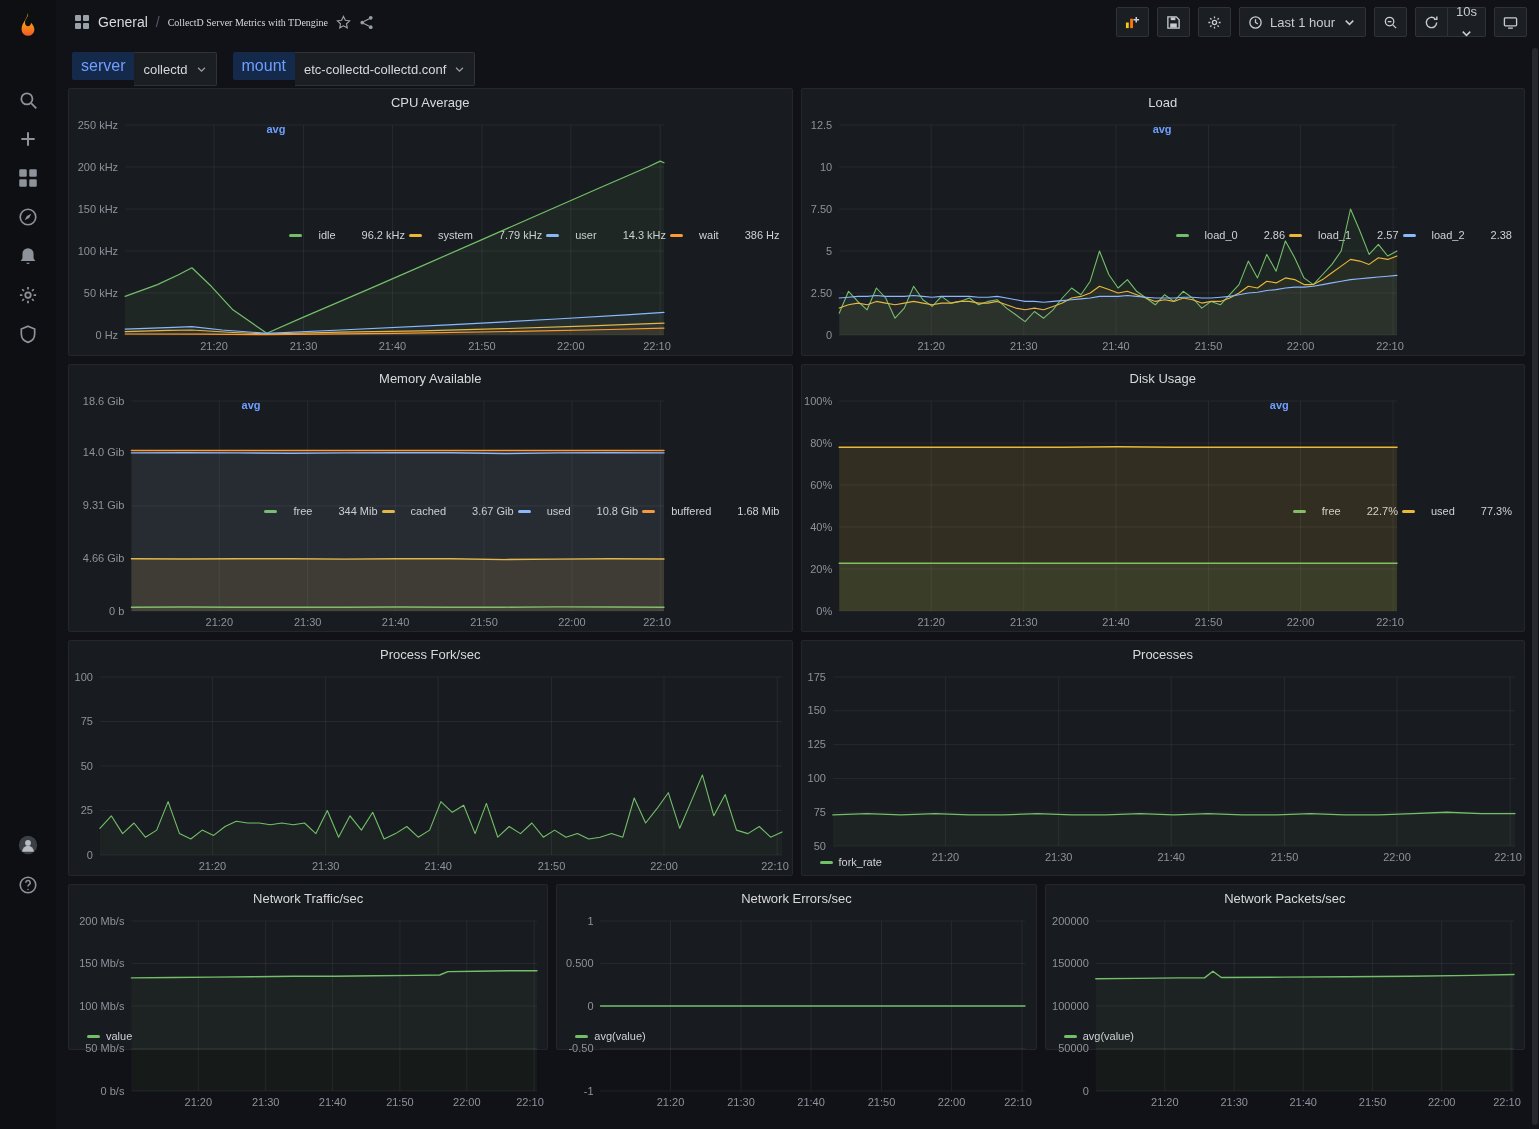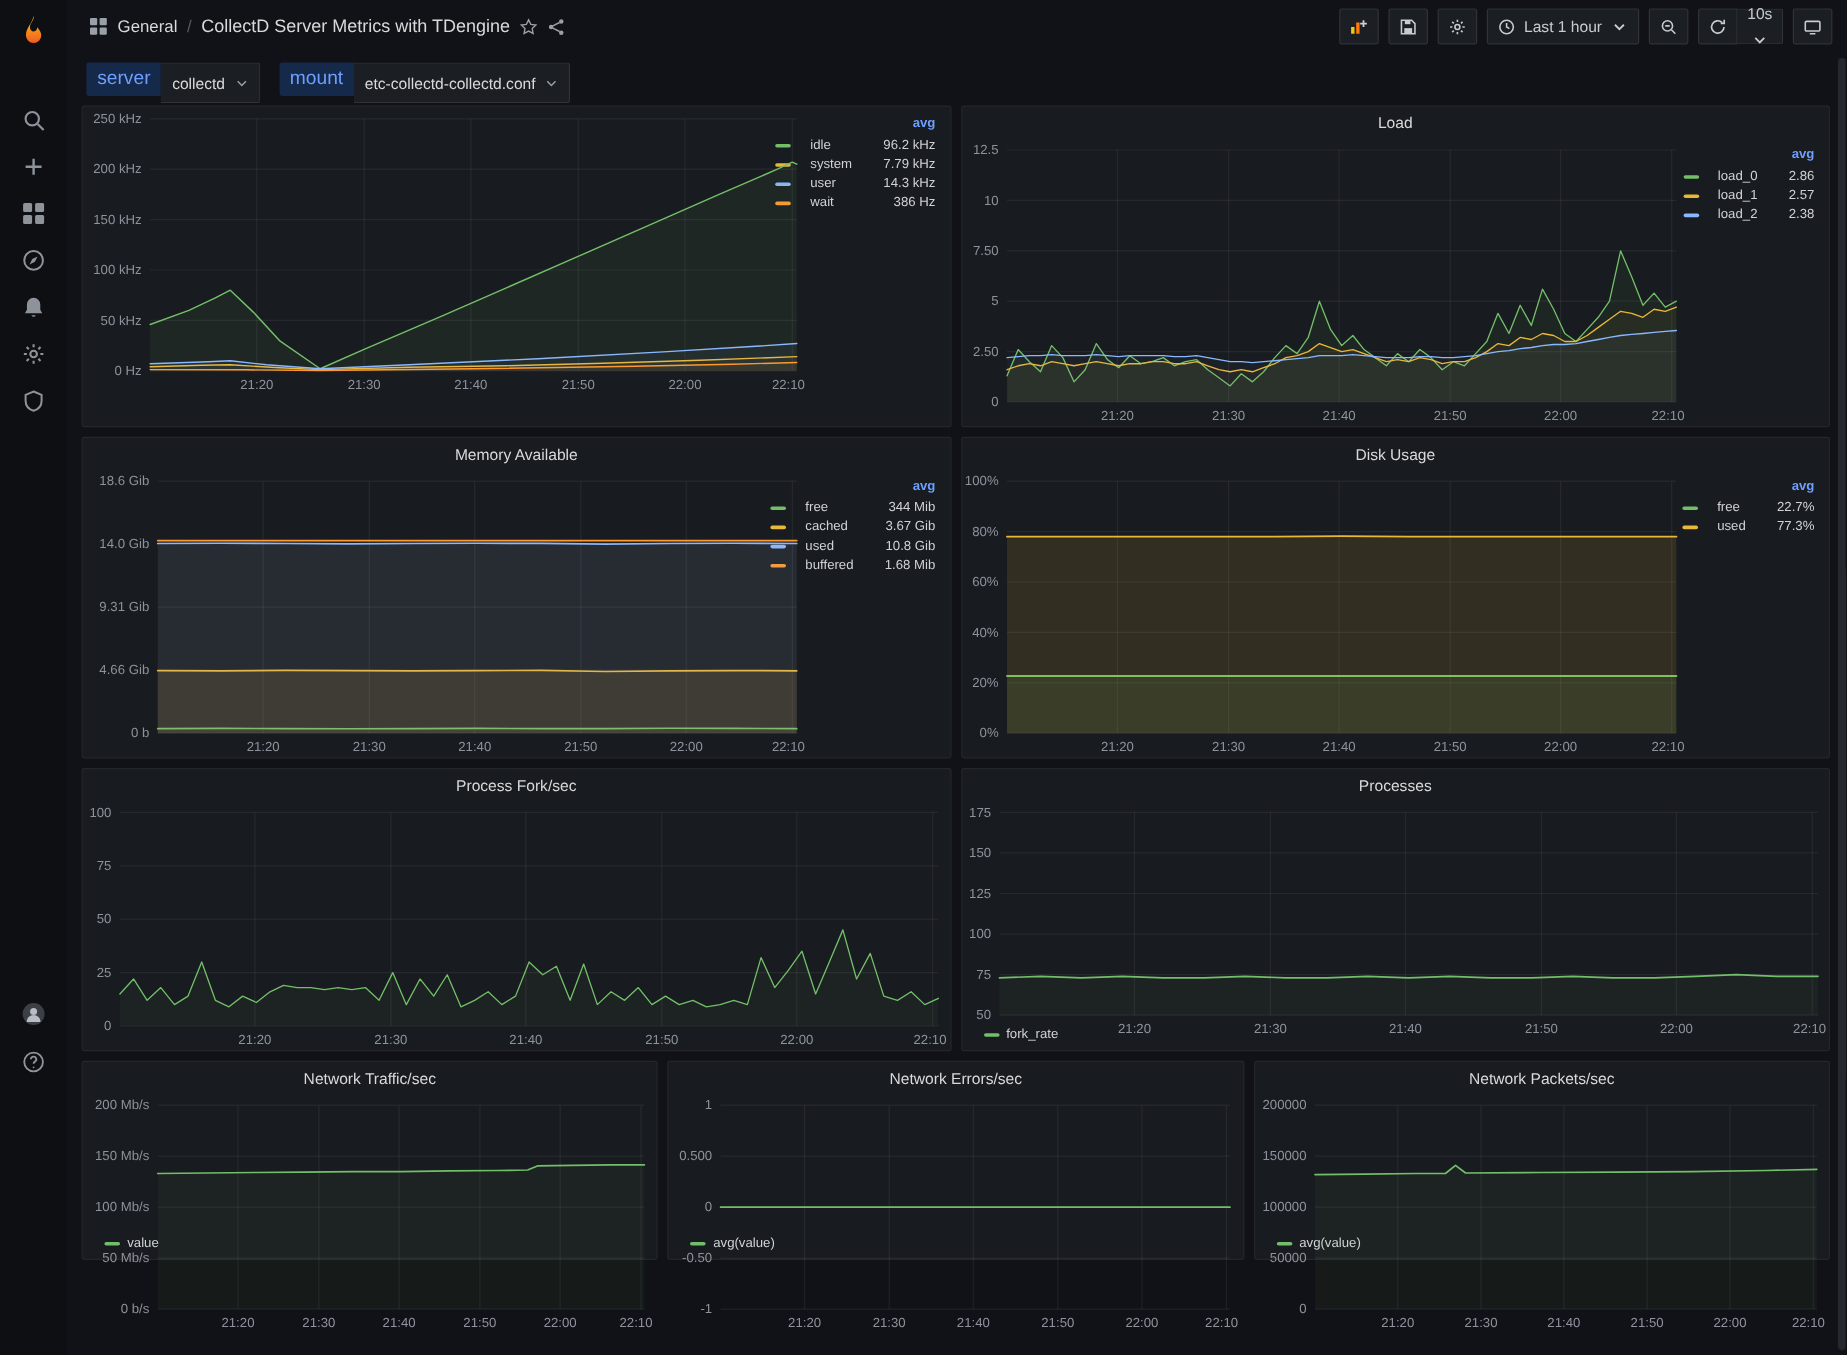--- a/index.html
+++ b/index.html
@@ -21,21 +21,21 @@
   .side-btn svg{width:20px;height:20px;}
   .side-bottom{margin-top:auto;display:flex;flex-direction:column;gap:4px;align-items:center;}
   .side-spacer{height:222px;flex:none;}
   
   .main{flex:1;display:flex;flex-direction:column;min-width:0;}
   .topnav{height:44px;flex:none;display:flex;align-items:center;padding:0 12px 0 18px;}
   .nav-left{display:flex;align-items:center;gap:8px;min-width:0;}
   .nav-left svg{width:16px;height:16px;color:#9aa0a8;}
   .crumb{font-size:14px;color:var(--text);cursor:pointer;}
   .crumb-sep{color:#565b63;font-size:14px;}
-  .dash-title{font-size:15px;color:var(--text);cursor:pointer;white-space:nowrap;}
+  .dash-title{font-size:10px;color:var(--text);cursor:pointer;white-space:nowrap;font-family:Liberation Serif, serif;}
   .mini-icon{color:#9aa0a8;font-size:15px;cursor:pointer;display:flex;align-items:center;}
   .mini-icon svg{width:15px;height:15px;}
   .nav-right{margin-left:auto;display:flex;align-items:center;gap:8px;}
   .nav-btn{height:30px;min-width:32px;display:flex;align-items:center;justify-content:center;gap:7px;
     background:var(--btnbg);border:1px solid var(--btnborder);border-radius:2px;color:#c7ccd3;
     font-size:13px;font-family:inherit;padding:0 8px;cursor:pointer;white-space:nowrap;}
   .nav-btn svg{width:15px;height:15px;flex:none;}
   .btn-group{display:flex;}
   .btn-group .nav-btn:first-child{border-radius:2px 0 0 2px;}
   .btn-group .nav-btn:last-child{border-radius:0 2px 2px 0;border-left:none;flex-direction:column;}
@@ -54,21 +54,21 @@
     display:flex;flex-direction:column;min-width:0;}
   .p-title{height:26px;flex:none;display:flex;align-items:center;justify-content:center;
     font-size:13px;font-weight:500;color:var(--text);cursor:pointer;}
   .p-body{flex:1;display:flex;min-height:0;}
   .p-body.col{flex-direction:column;}
   .plot{flex:1;min-width:0;min-height:0;position:relative;}
   .plot svg{display:block;}
   .grid-line{stroke:rgba(204,204,220,0.08);stroke-width:1;}
   .tick-label{fill:var(--tick);font-family:"Liberation Sans",sans-serif;font-size:11px;}
   .legend-right{flex:none;min-width:118px;padding:8px 12px 8px 2px;font-size:11px;
-    display:flex;flex-direction:column;gap:4px;}
+    display:flex;flex-direction:row;gap:4px;}
   .lg-head{color:var(--blue);font-weight:700;text-align:right;margin-bottom:2px;}
   .lg-row{display:flex;align-items:center;gap:16px;color:#d0d2d6;cursor:pointer;}
   .sw{width:13px;height:3px;border-radius:2px;flex:none;}
   .lg-val{margin-left:auto;padding-left:10px;color:#d0d2d6;}
   .legend-bottom{flex:none;display:flex;align-items:center;gap:6px;
     padding:2px 0 7px 18px;font-size:11px;color:#d0d2d6;}
   .legend-bottom .lg-row{gap:6px;}
   
   .scrollbar{position:fixed;right:1px;top:48px;bottom:4px;width:6px;}
   .scroll-thumb{width:6px;height:100%;border-radius:3px;background:#26282d;}
@@ -258,20 +258,21 @@
               <path d="M3 5.5l5 5 5-5"></path>
             </svg>
         </span>
       </div>
     </div>
 
     <main class="grid">
 
       <div class="row" style="height:268px">
         <section class="panel">
+          <header class="p-title">CPU Average</header>
           <div class="p-body">
             <div class="plot">
                 <svg width="605" height="240">
                   <line class="grid-line" x1="56.1" y1="220.0" x2="595" y2="220.0"></line>
                   <text class="tick-label" x="49.1" y="223.5" text-anchor="end">0 Hz</text>
                   <line class="grid-line" x1="56.1" y1="178.0" x2="595" y2="178.0"></line>
                   <text class="tick-label" x="49.1" y="181.5" text-anchor="end">50 kHz</text>
                   <line class="grid-line" x1="56.1" y1="136.0" x2="595" y2="136.0"></line>
                   <text class="tick-label" x="49.1" y="139.5" text-anchor="end">100 kHz</text>
                   <line class="grid-line" x1="56.1" y1="94.0" x2="595" y2="94.0"></line>

